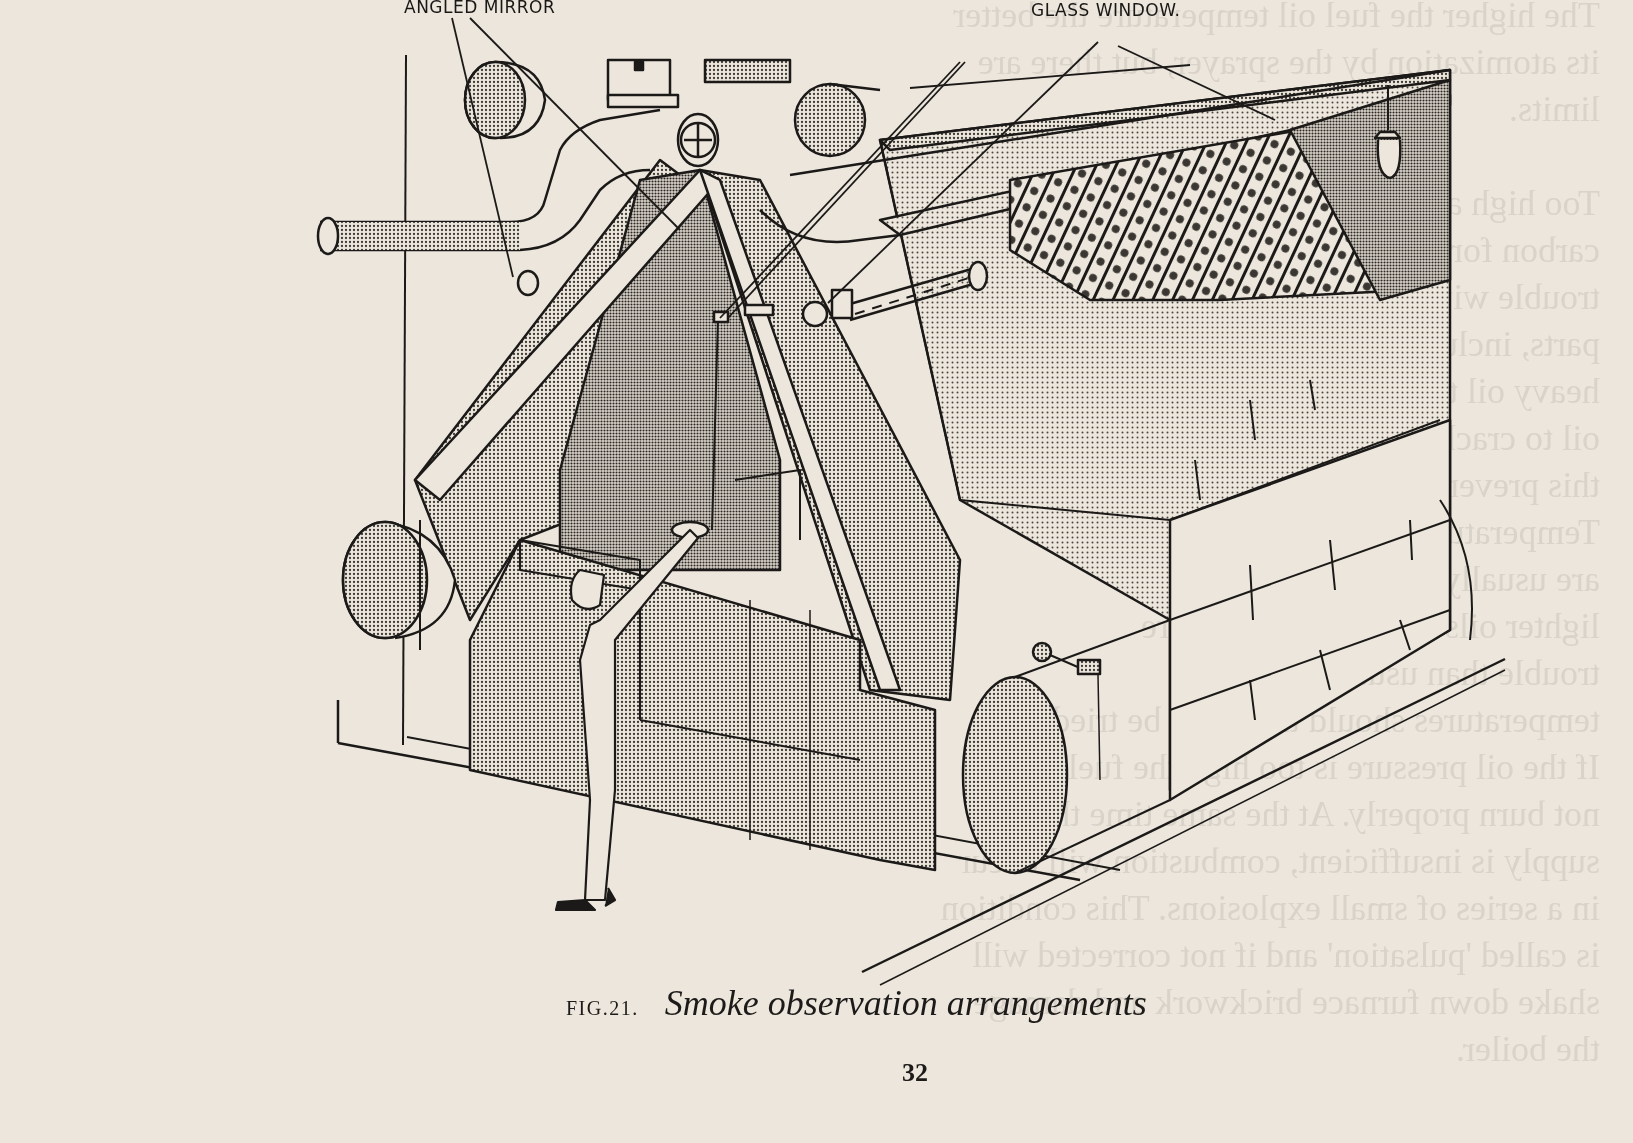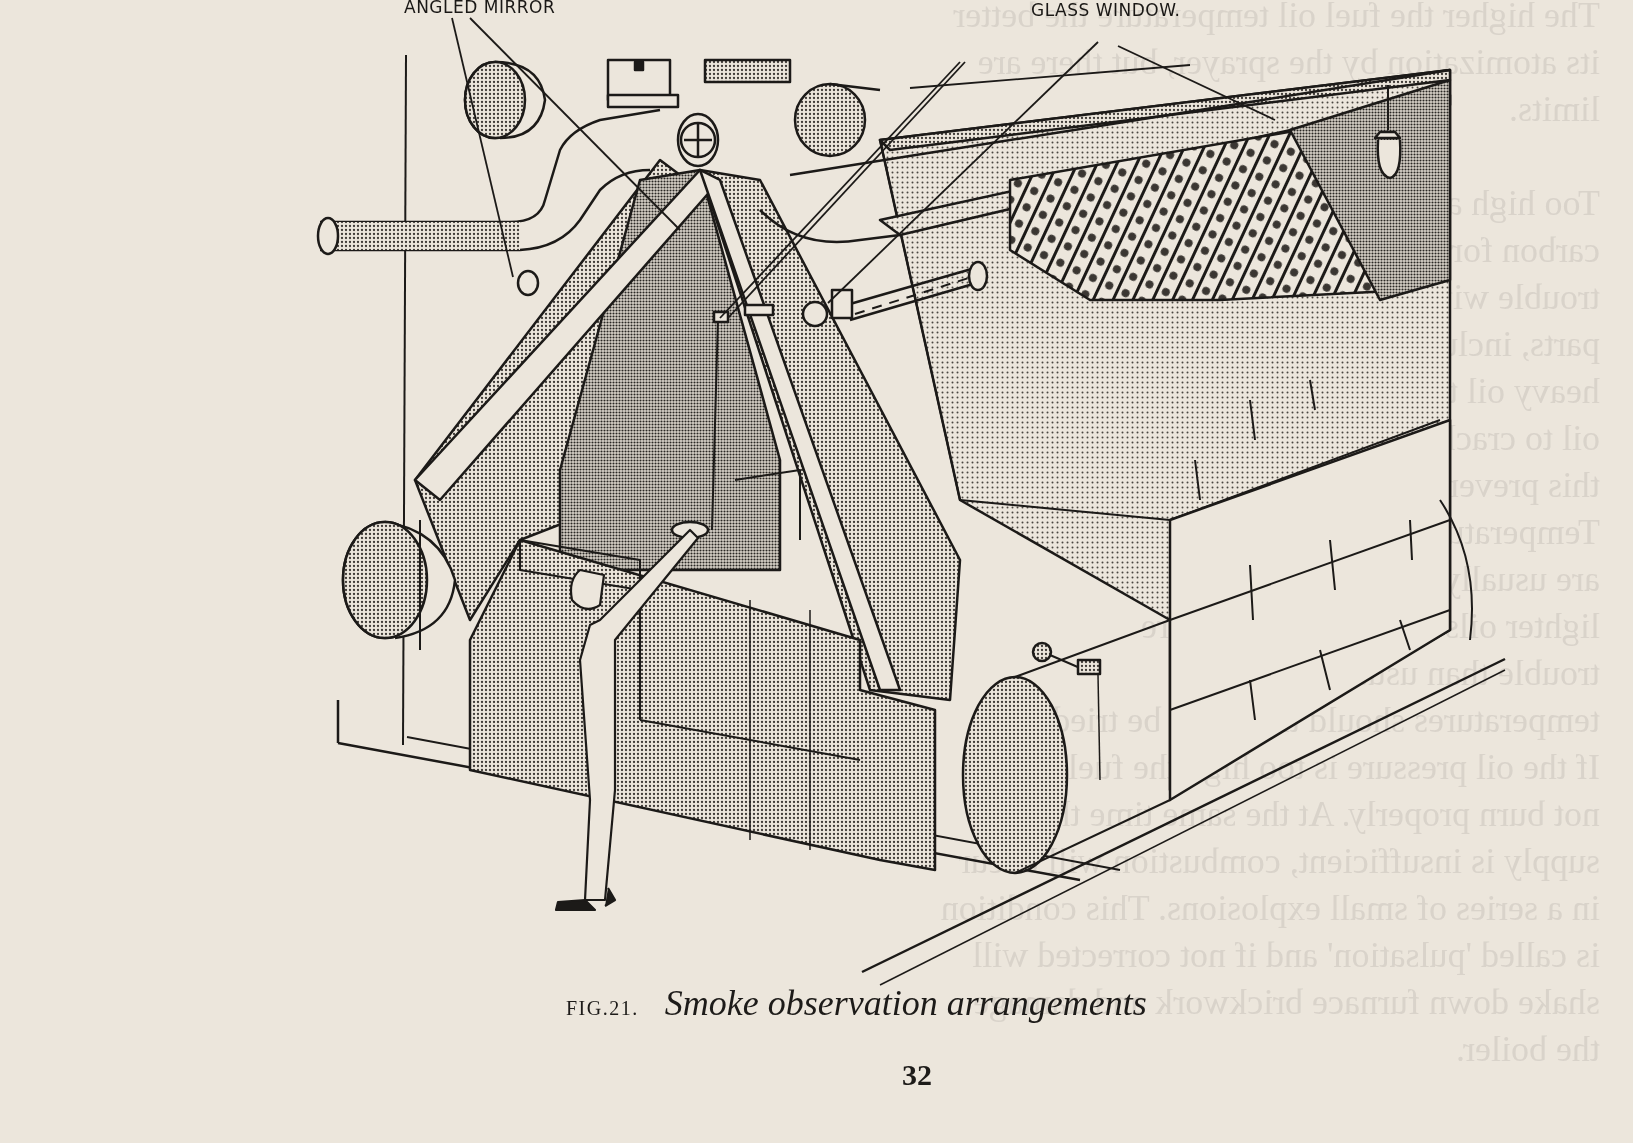--- a/index.html
+++ b/index.html
@@ -26,21 +26,21 @@
     .label-window { left: 1031px; top: 0; }
     .caption {
       position: absolute; left: 566px; top: 982px;
       font-family: "Liberation Serif", serif; font-size: 36px; color: #1d1b19;
       white-space: nowrap;
     }
     .caption .fig { font-size: 20px; letter-spacing: 1.5px; font-variant: small-caps; }
     .caption .title { font-style: italic; margin-left: 17px; }
     .pageno {
       position: absolute; left: 902px; top: 1058px;
-      font-family: "Liberation Serif", serif; font-weight: bold; font-size: 30px; color: #1d1b19;
+      font-family: "Liberation Serif", serif; font-weight: bold; font-size: 26px; color: #1d1b19;
     }
   </style>
 </head>
 <body>
 
 <div class="page"></div>
 
 <div class="showthrough st-left">The higher the fuel oil temperature the better
 its atomization by the sprayer, but there are
 limits.

